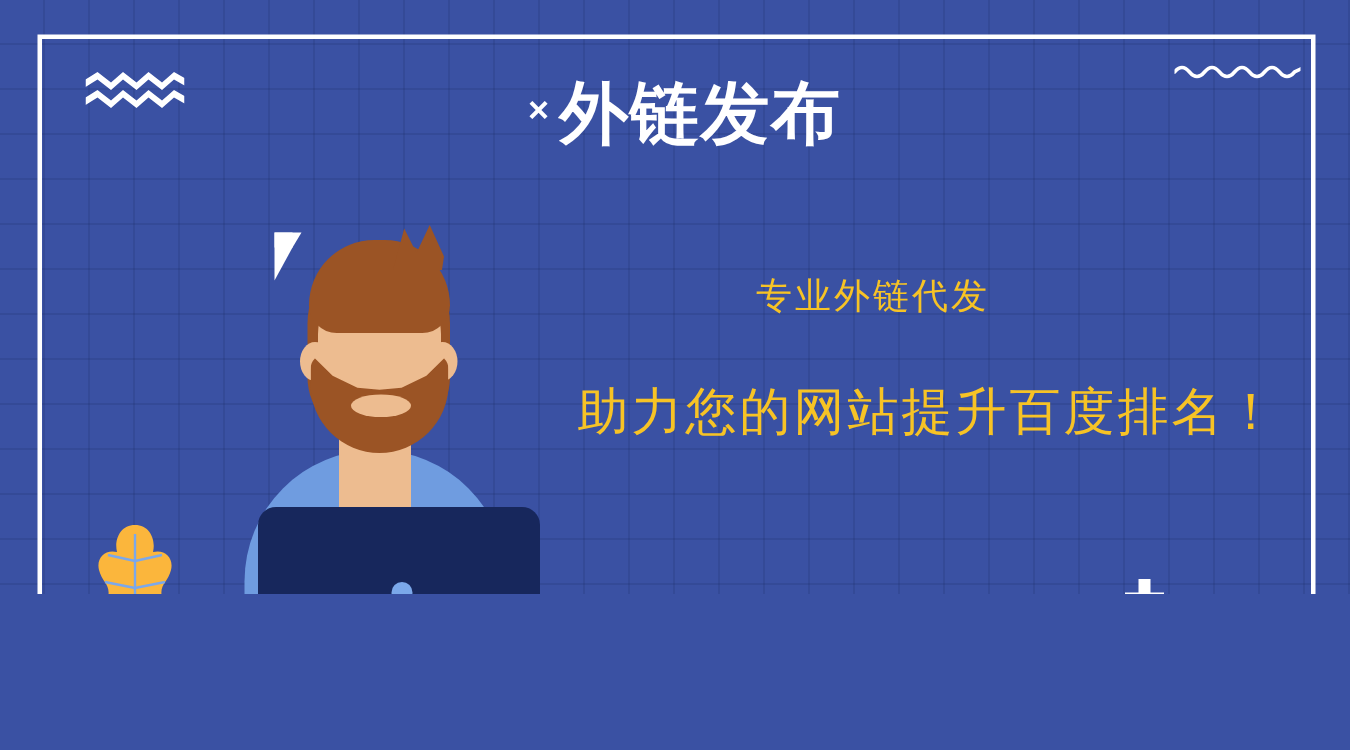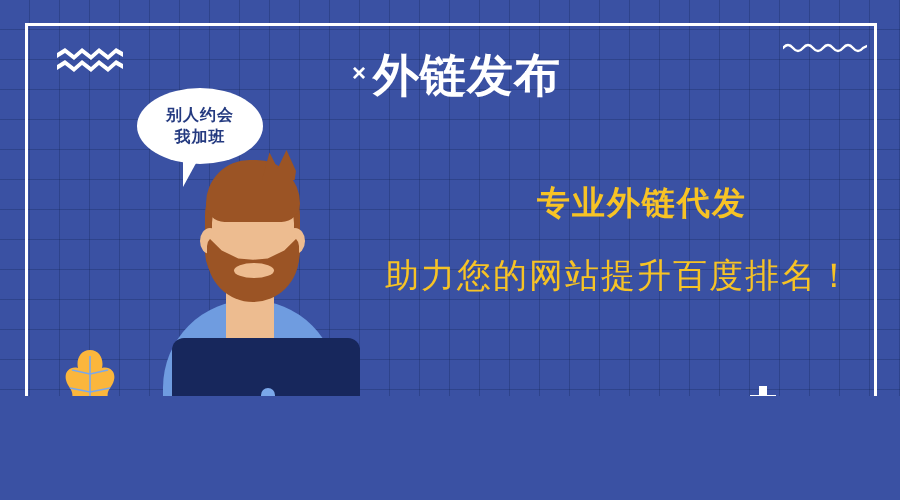--- a/index.html
+++ b/index.html
@@ -49,22 +49,22 @@
   
   .headline{
     position:absolute;left:352px;top:52px;
     font-size:46px;line-height:1;color:#ffffff;font-weight:700;
     letter-spacing:1px;white-space:nowrap;
   }
   .headline .x{font-size:24px;vertical-align:10px;margin-right:6px;font-weight:700;}
 
   
   .slogan1{
-    position:absolute;left:537px;top:186px;
-    font-size:33px;line-height:1;color:#f7c325;font-weight:700;
+    position:absolute;left:504px;top:186px;
+    font-size:24px;line-height:1;color:#f7c325;font-weight:400;
     letter-spacing:2px;white-space:nowrap;
   }
   .slogan2{
     position:absolute;left:385px;top:258px;
     font-size:34px;line-height:1;color:#f7c325;font-weight:400;
     letter-spacing:2px;white-space:nowrap;
   }
 
   
   .bubble{
@@ -179,24 +179,20 @@
   <div class="dot-circle"></div>
 
   <div class="headline">
     <span class="x">×</span><span>外链发布</span>
   </div>
 
   <div class="slogan1">专业外链代发</div>
   <div class="slogan2">助力您的网站提升百度排名！</div>
 
   <div class="bubble-tail"></div>
-  <div class="bubble">
-    <div class="line">别人约会</div>
-    <div class="line">我加班</div>
-  </div>
 
   <div class="person">
     <div class="shirt"></div>
     <div class="neck"></div>
     <div class="hair-back"></div>
     <div class="ear-l"></div>
     <div class="ear-r"></div>
     <div class="face"></div>
     <div class="hair-top"></div>
     <div class="hair-tuft"></div>

